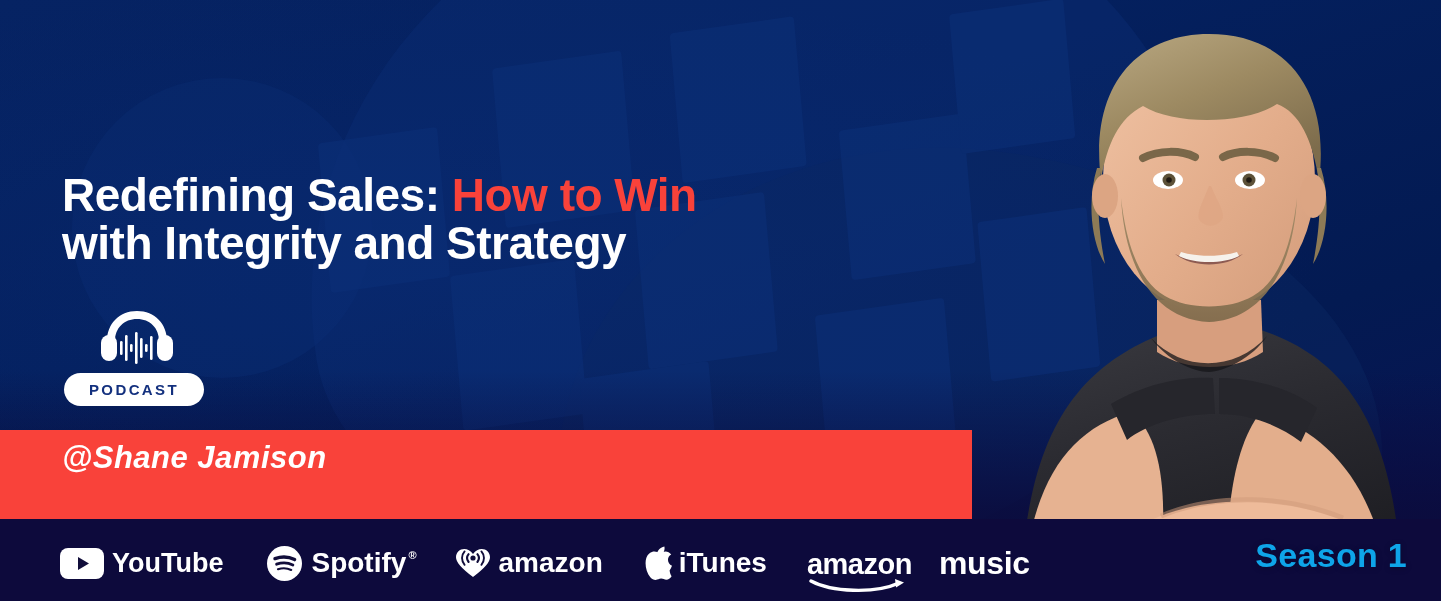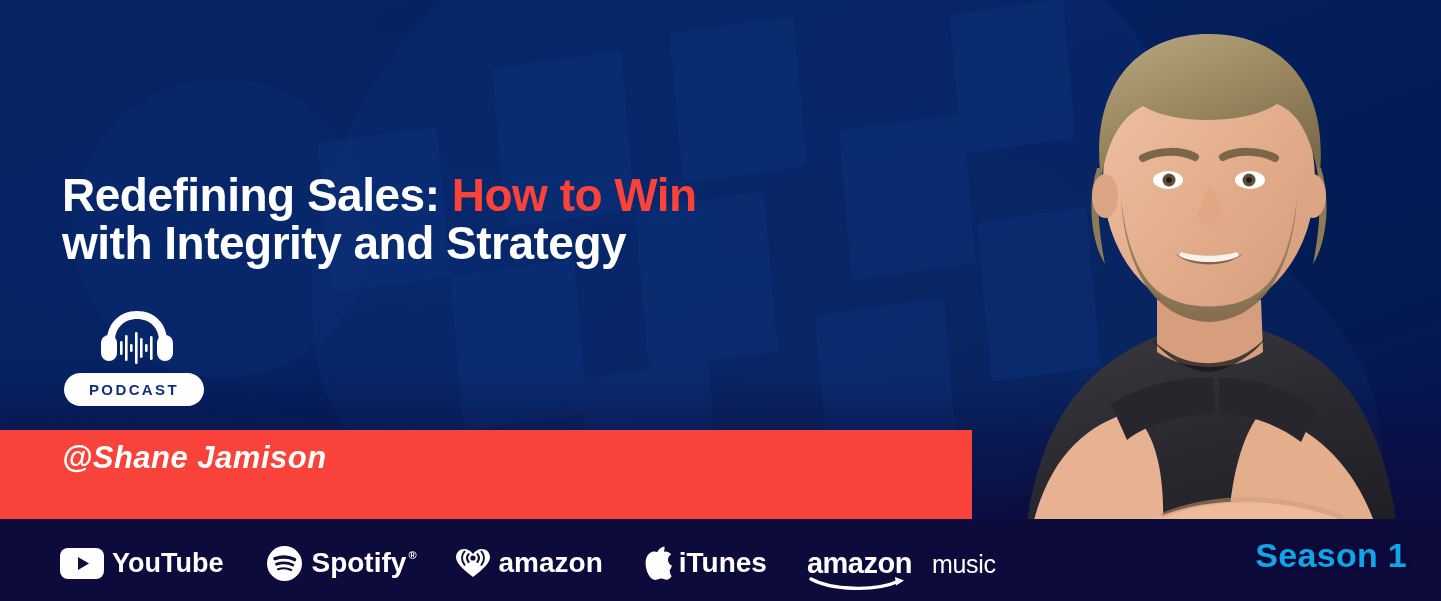--- a/index.html
+++ b/index.html
@@ -374,21 +374,21 @@
                  C -0.5 17.8, 1.1 26.3, 5.3 31.2 C 6.9 33.1, 8.7 33.9, 10.6 33.9
                  C 12.9 33.9, 13.9 32.6, 16.1 32.6 C 18.3 32.6, 19.2 33.8, 21.4 33.8
                  C 23.4 33.8, 25.2 32.3, 26.6 30.2 C 25.5 28.4, 25 27, 24.6 24.4 Z" fill="#ffffff"></path>
       </svg>
       <span class="p-label" style="font-size:28px; margin-left:5px;">iTunes</span>
     </div>
 
     <div class="platform">
       <div style="position:relative; display:flex; align-items:baseline;gap:20px;">
         <span class="p-label" style="font-size:29px; letter-spacing:-.5px;">amazon</span>
-        <span style="font-size:25px; font-weight:400; color:#fff; letter-spacing:-.3px;">music</span>
+        <span style="font-size:32px; font-weight:700; color:#fff; margin-left:7px; letter-spacing:-.3px;">music</span>
         <svg width="98" height="16" viewBox="0 0 98 16" style="position:absolute; left:2px; bottom:-11px;">
           <path d="M2 4 C 22 15, 66 17, 90 6" stroke="#ffffff" stroke-width="3.4" fill="none" stroke-linecap="round"></path>
           <path d="M86 2 L 95 5.4 L 87 10.5 Z" fill="#ffffff"></path>
         </svg>
       </div>
     </div>
 
   </div>
 
   <div class="season">Season 1</div>

